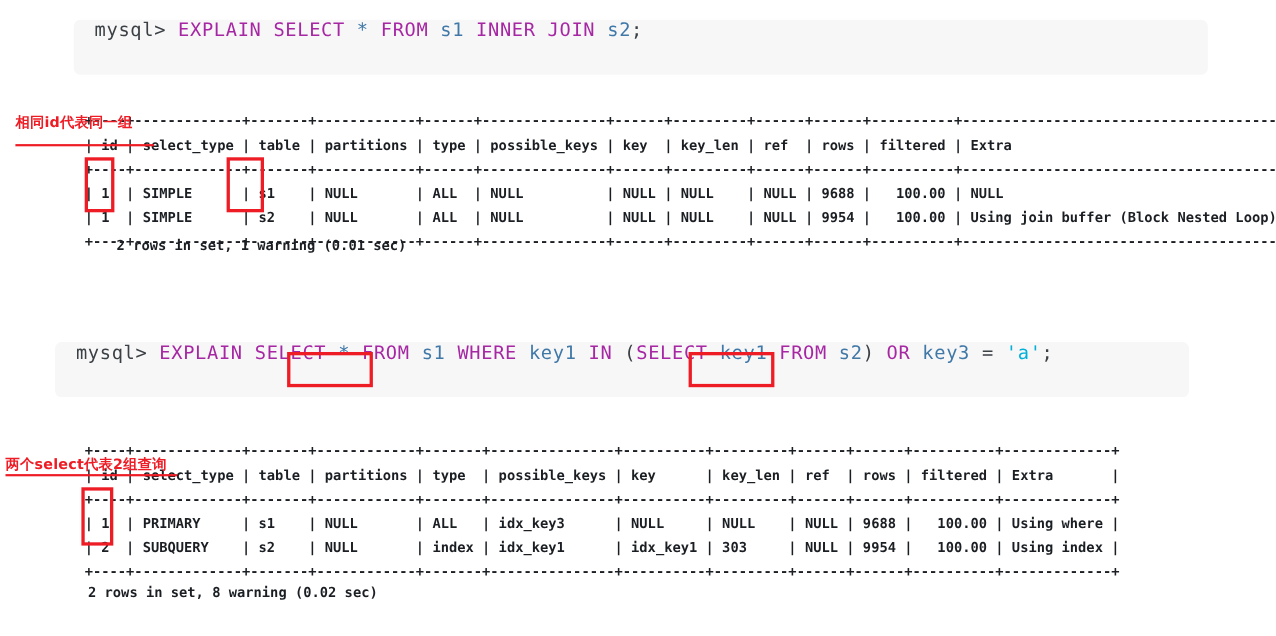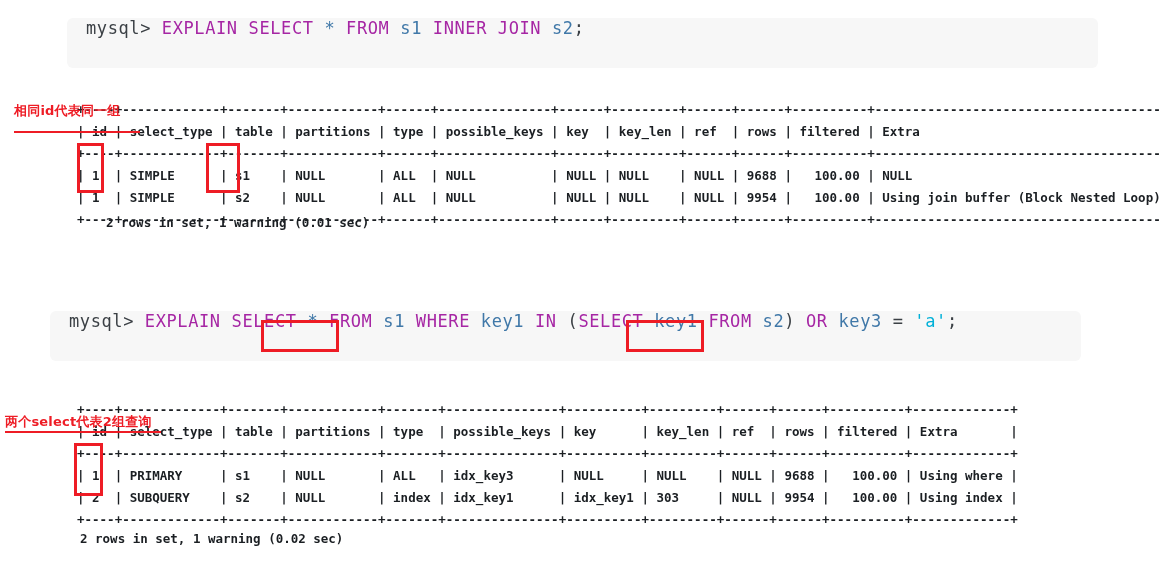--- a/index.html
+++ b/index.html
@@ -122,21 +122,21 @@
   <span><span class="tok-prompt">mysql&gt; </span><span class="tok-kw">EXPLAIN</span><span class="tok-plain"> </span><span class="tok-kw">SELECT</span><span class="tok-plain"> </span><span class="tok-ident">*</span><span class="tok-plain"> </span><span class="tok-kw">FROM</span><span class="tok-plain"> </span><span class="tok-ident">s1</span><span class="tok-plain"> </span><span class="tok-kw">WHERE</span><span class="tok-plain"> </span><span class="tok-ident">key1</span><span class="tok-plain"> </span><span class="tok-kw">IN</span><span class="tok-punc"> (</span><span class="tok-kw">SELECT</span><span class="tok-plain"> </span><span class="tok-ident">key1</span><span class="tok-plain"> </span><span class="tok-kw">FROM</span><span class="tok-plain"> </span><span class="tok-ident">s2</span><span class="tok-punc">)</span><span class="tok-plain"> </span><span class="tok-kw">OR</span><span class="tok-plain"> </span><span class="tok-ident">key3</span><span class="tok-plain"> </span><span class="tok-punc">=</span><span class="tok-plain"> </span><span class="tok-str">'a'</span><span class="tok-punc">;</span></span>
 </div>
 
 <pre class="ascii t2">+----+-------------+-------+------------+-------+---------------+----------+---------+------+------+----------+-------------+
 | id | select_type | table | partitions | type  | possible_keys | key      | key_len | ref  | rows | filtered | Extra       |
 +----+-------------+-------+------------+-------+---------------+----------+---------+------+------+----------+-------------+
 | 1  | PRIMARY     | s1    | NULL       | ALL   | idx_key3      | NULL     | NULL    | NULL | 9688 |   100.00 | Using where |
 | 2  | SUBQUERY    | s2    | NULL       | index | idx_key1      | idx_key1 | 303     | NULL | 9954 |   100.00 | Using index |
 +----+-------------+-------+------------+-------+---------------+----------+---------+------+------+----------+-------------+</pre>
 
-<div class="statusline s2">2 rows in set, 1 warning (0.02 sec)</div>
+<div class="statusline s2">2 rows in set, 8 warning (0.02 sec)</div>
 
 <div class="redbox rb-t1-id"></div>
 <div class="redbox rb-t1-table"></div>
 <div class="redbox rb-t2-id"></div>
 <div class="redbox rb-q2-sel1"></div>
 <div class="redbox rb-q2-sel2"></div>
 
 <div class="redlabel lbl-1">相同id代表同一组</div>
 <div class="redline  ln-1"></div>
 

